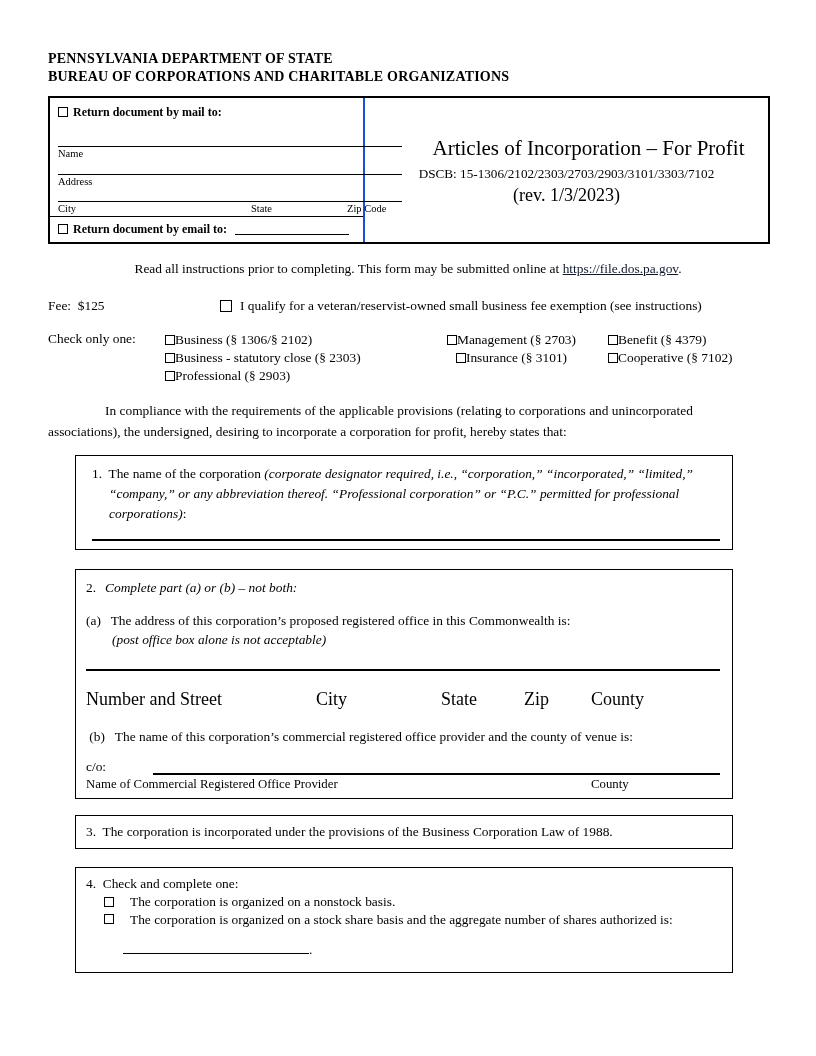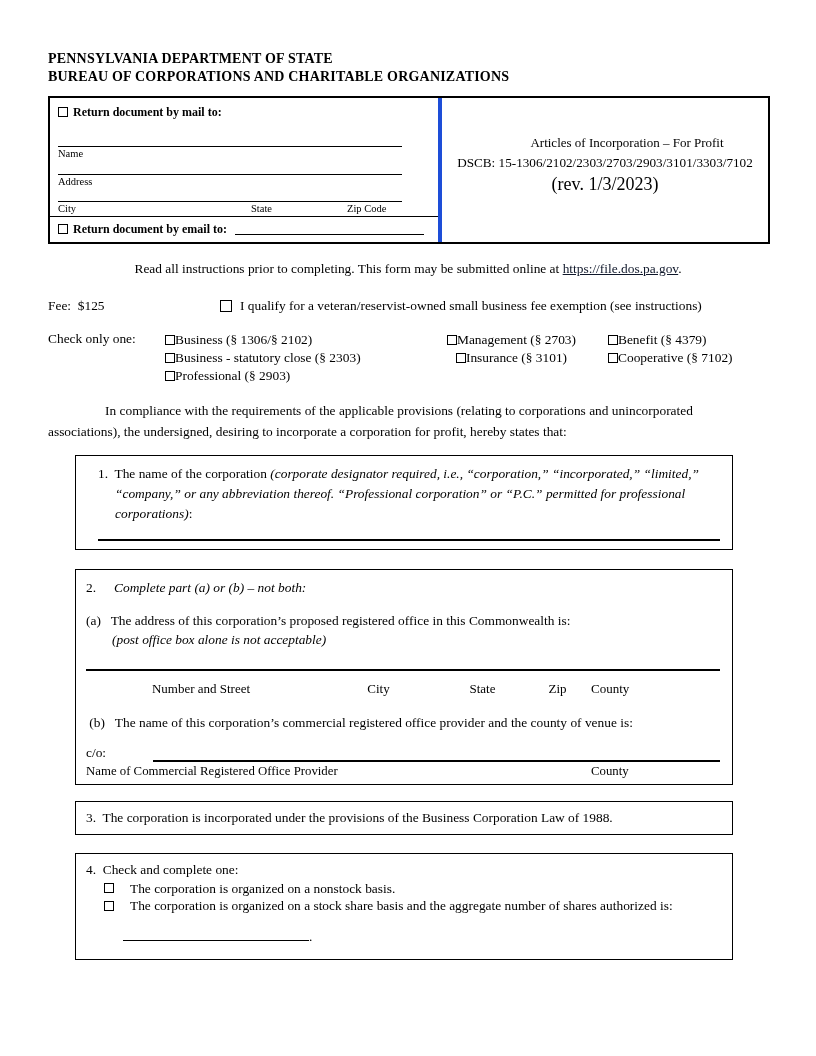--- a/index.html
+++ b/index.html
@@ -11,36 +11,36 @@
   }
   .pre { white-space:pre-wrap; }
   .bold { font-weight:bold; }
   .ital { font-style:italic; }
 
   
   .hdr-line { font-weight:bold; font-size:14px; line-height:1.32; letter-spacing:0.2px; }
 
   
   .topbox { margin-top:9px; border:2px solid #000; display:flex; height:148px; width:722px; }
-  .mailcell { width:392px; border-right:4px solid #1d4ed8; padding:7px 14px 0 8px; display:flex; flex-direction:column; }
+  .mailcell { width:315px; border-right:2px solid #1d4ed8; padding:7px 14px 0 8px; display:flex; flex-direction:column; }
   .cbrow { display:flex; align-items:center; gap:5px; font-size:12px; }
   .cb { display:inline-block; width:10px; height:10px; border:1.5px solid #000; background:#fff; flex:none; }
   .cb-lg { width:12px; height:12px; }
   .wline { border-bottom:1px solid #000; height:0; width:344px; }
   .mt1 { margin-top:26px; }
   .mt2 { margin-top:13px; }
   .flabel { font-size:10.5px; margin-top:1px; line-height:1.2; }
   .flabel-row { display:flex; width:344px; }
   .w-city { width:193px; } .w-state { width:96px; }
   .emailrow { margin-top:auto; border-top:1px solid #000; margin-left:-8px; margin-right:-14px;
               padding:5px 14px 8px 8px; display:flex; align-items:center; gap:5px; font-size:12px; }
   .wline-flex { flex:1; border-bottom:1px solid #000; height:11px; margin-left:3px; }
 
   .titlecell { flex:1; text-align:center; padding-top:36px; line-height:1.35; }
-  .formtitle { font-size:13px;padding-left:44px; }
+  .formtitle { font-size:21px;padding-left:44px; }
   .dscb { font-size:13.2px; margin-top:3px; }
   .rev { font-size:18px; }
 
   
   .instructions { text-align:center; margin-top:17px; }
   .link { color:#0f172a; text-decoration:underline; cursor:pointer; }
 
   
   .feerow { margin-top:21px; display:flex; align-items:center; }
   .feelabel { width:172px; }
@@ -53,31 +53,31 @@
   .co-col1 { width:250px; }
   .co-col2 { width:193px;align-items:center; }
   .co-col3 { flex:1; }
   .opt { display:flex; align-items:center; line-height:18px; height:18px; }
 
   
   .compliance { margin-top:15px; text-indent:57px; line-height:1.58; width:720px; }
 
   
   .secbox { border:1.5px solid #000; margin-left:27px; width:658px; }
-  .box1 { margin-top:13px; padding:8px 12px 8px 22px; }
+  .box1 { margin-top:13px; padding:8px 12px 8px 16px; }
   .hang { padding-left:17px; text-indent:-17px; line-height:1.47; }
   .thickline { border-bottom:2px solid #000; height:0; }
   .box1 .thickline { margin-top:16px; }
 
   .box2 { margin-top:19px; padding:10px 12px 5px 10px; }
-  .s2head .ital { margin-left:18px; }
+  .s2head .ital { margin-left:9px; }
   .parta { margin-top:15px; line-height:1.42; }
   .note { margin-left:26px; }
   .box2 .thickline { margin-top:20px; }
-  .addr-labels { display:flex; font-size:13px; margin-top:10px; line-height:1.3;text-align:center; }
+  .addr-labels { display:flex; font-size:18px; margin-top:17px; line-height:1.3; }
   .al-street { width:230px; } .al-city { width:125px; } .al-state { width:83px; } .al-zip { width:67px; }
   .partb { margin-top:15px; line-height:1.42; }
   .corow { margin-top:12px; display:flex; align-items:flex-end; line-height:1.3;gap:44px; }
   .co-line { flex:1; border-bottom:2px solid #000; margin-left:3px; height:12px; }
   .b-labels { display:flex; font-size:12.8px; margin-top:1px; line-height:1.3; }
   .bl-name { width:505px; }
 
   .box3 { margin-top:16px; padding:8px 10px; }
 
   .box4 { margin-top:18px; padding:7px 10px 13px 10px; line-height:1.35; }

